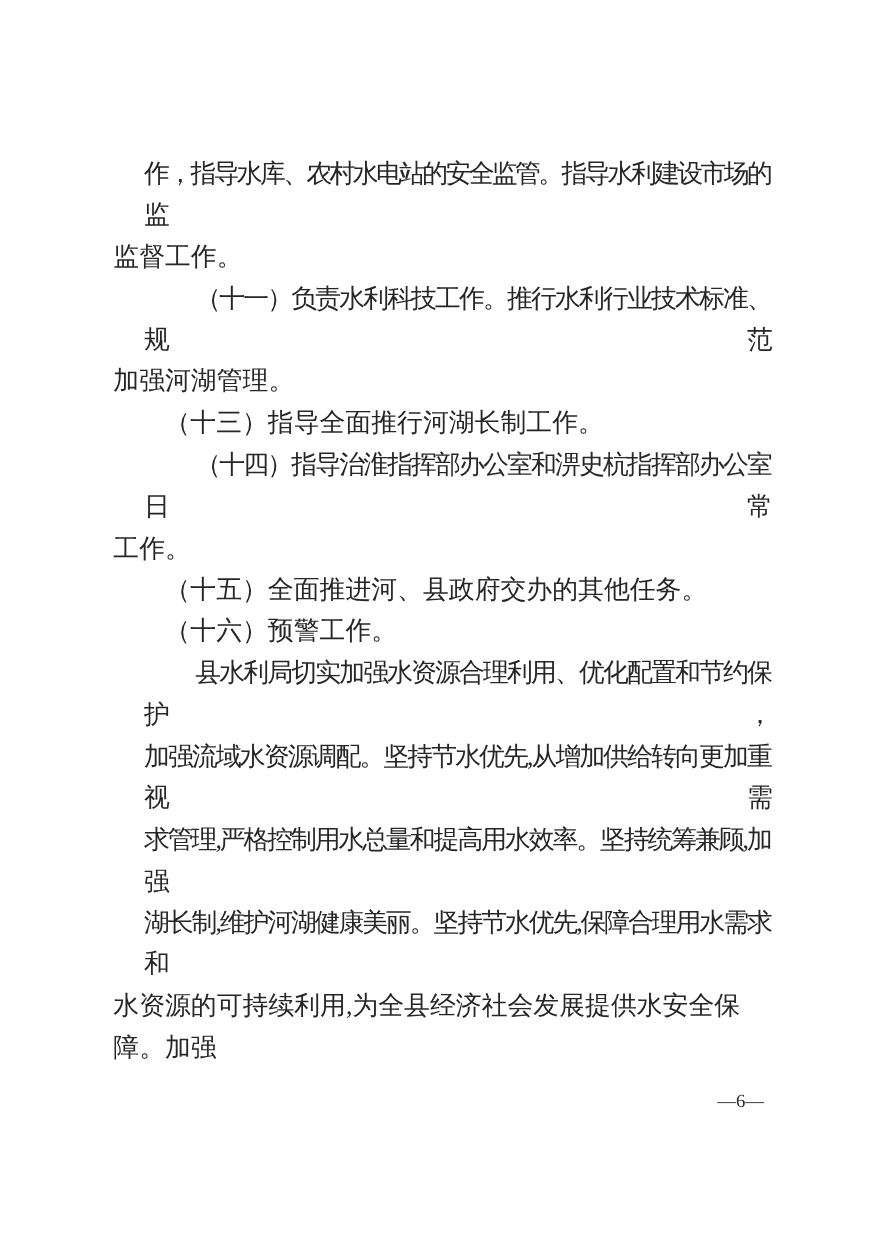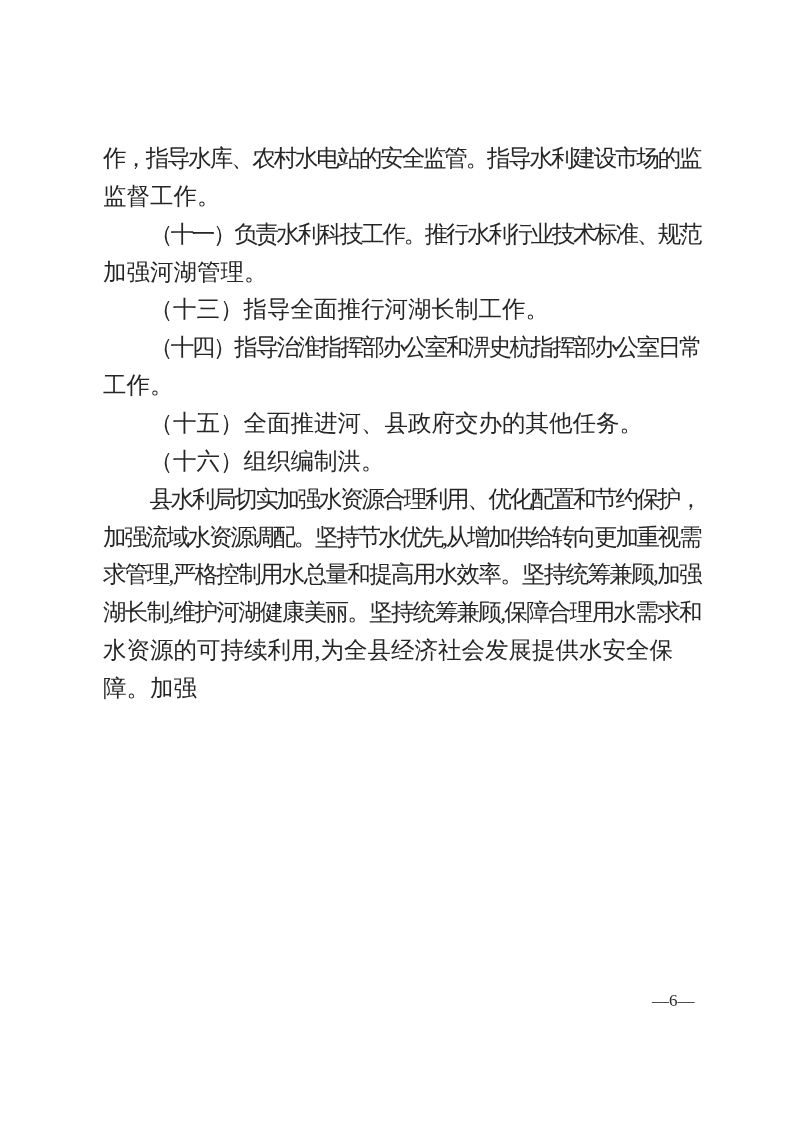--- a/index.html
+++ b/index.html
@@ -27,20 +27,21 @@
   }
   .para { margin: 0; padding: 0; }
   .tline {
     white-space: normal;
   }
   
   .tline.full {
     letter-spacing: -2.5px;
     text-align: justify;
     text-align-last: justify;
+    margin-left: 28px;
   }
   
   .tline.ind {
     text-indent: 1.98em;
   }
   .page-num {
     position: absolute;
     left: 652px;
     top: 990px;
     width: 60px;
@@ -76,27 +77,27 @@
     <div class="para">
       <div class="tline full ind">（十四）指导治淮指挥部办公室和淠史杭指挥部办公室日常</div>
       <div class="tline">工作。</div>
     </div>
 
     <div class="para">
       <div class="tline ind">（十五）全面推进河、县政府交办的其他任务。</div>
     </div>
 
     <div class="para">
-      <div class="tline ind">（十六）组织编制洪。</div>
+      <div class="tline ind">（十六）预警工作。</div>
     </div>
 
     <div class="para">
       <div class="tline full ind">县水利局切实加强水资源合理利用、优化配置和节约保护，</div>
       <div class="tline full">加强流域水资源调配。坚持节水优先,从增加供给转向更加重视需</div>
       <div class="tline full">求管理,严格控制用水总量和提高用水效率。坚持统筹兼顾,加强</div>
-      <div class="tline full">湖长制,维护河湖健康美丽。坚持统筹兼顾,保障合理用水需求和</div>
+      <div class="tline full">湖长制,维护河湖健康美丽。坚持节水优先,保障合理用水需求和</div>
       <div class="tline">水资源的可持续利用,为全县经济社会发展提供水安全保障。加强</div>
     </div>
 
   </div>
 
   <div class="page-num">—6—</div>
 </div>
 
 </body></html>

